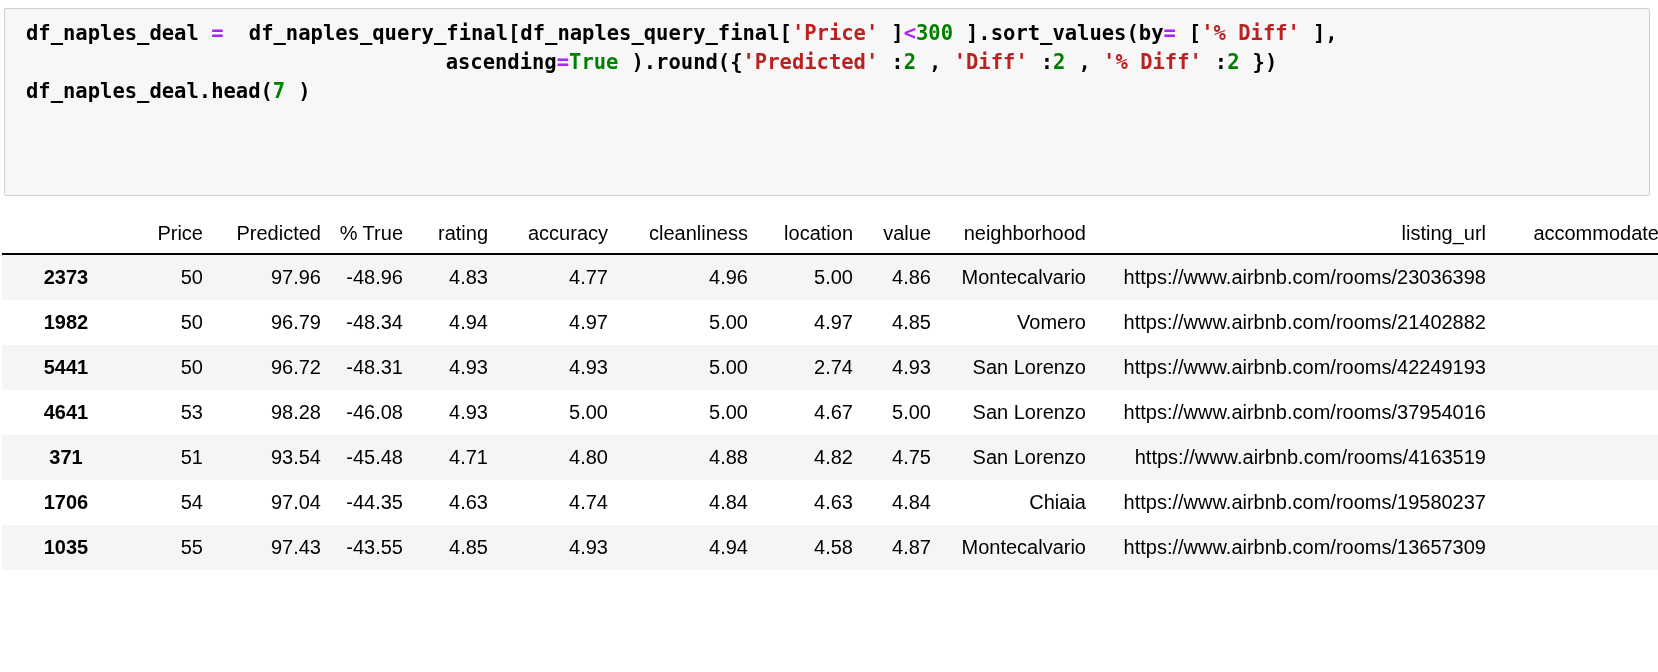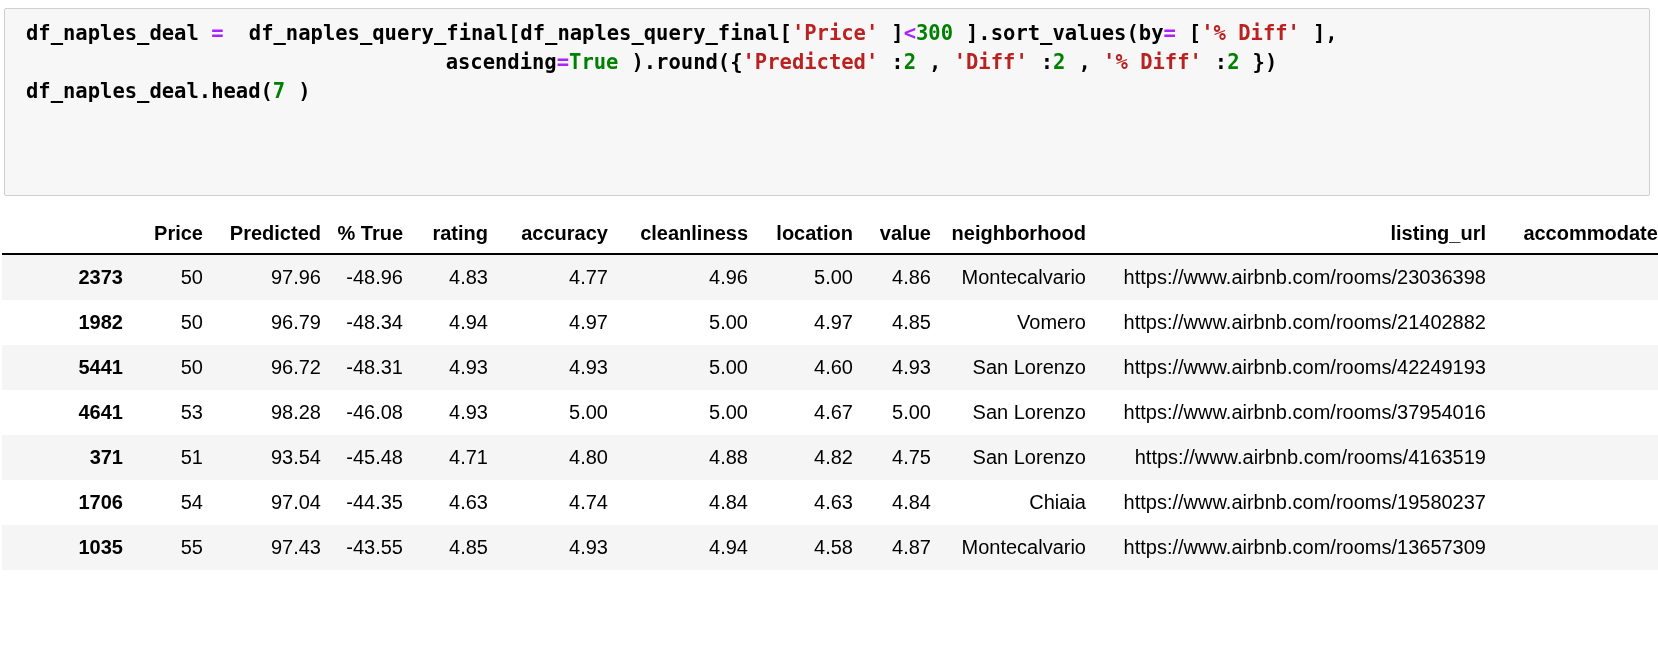--- a/index.html
+++ b/index.html
@@ -53,35 +53,34 @@
   }
   table.dataframe {
     border-collapse: collapse;
     width: 1564px;
     margin-left: 2px;
     font-size: 20px;
     font-family: "Liberation Sans", sans-serif;
     table-layout: fixed;
   }
   table.dataframe thead th {
-    font-weight: bold;
+    font-weight: normal;
     text-align: right;
     vertical-align: bottom;
     padding: 0 7px 8px 7px;
     border: none;
     line-height: 1.15;
     white-space: normal;
     font-size: 20px;
   }
   table.dataframe thead tr {
     border-bottom: 2px solid #000000;
   }
   table.dataframe tbody th {
     font-weight: bold;
-    text-align: right;
     padding: 11px 7px 11px 7px;
     border: none;
     white-space: nowrap;
   }
   table.dataframe tbody td {
     text-align: right;
     padding: 11px 7px 11px 7px;
     border: none;
     white-space: nowrap;
   }
@@ -177,21 +176,21 @@
           <td>4</td>
         </tr>
         <tr>
           <th>5441</th>
           <td>50</td>
           <td>96.72</td>
           <td>-48.31</td>
           <td>4.93</td>
           <td>4.93</td>
           <td>5.00</td>
-          <td>4.60</td>
+          <td>2.74</td>
           <td>4.93</td>
           <td>San Lorenzo</td>
           <td>https://www.airbnb.com/rooms/42249193</td>
           <td>4</td>
         </tr>
         <tr>
           <th>4641</th>
           <td>53</td>
           <td>98.28</td>
           <td>-46.08</td>

